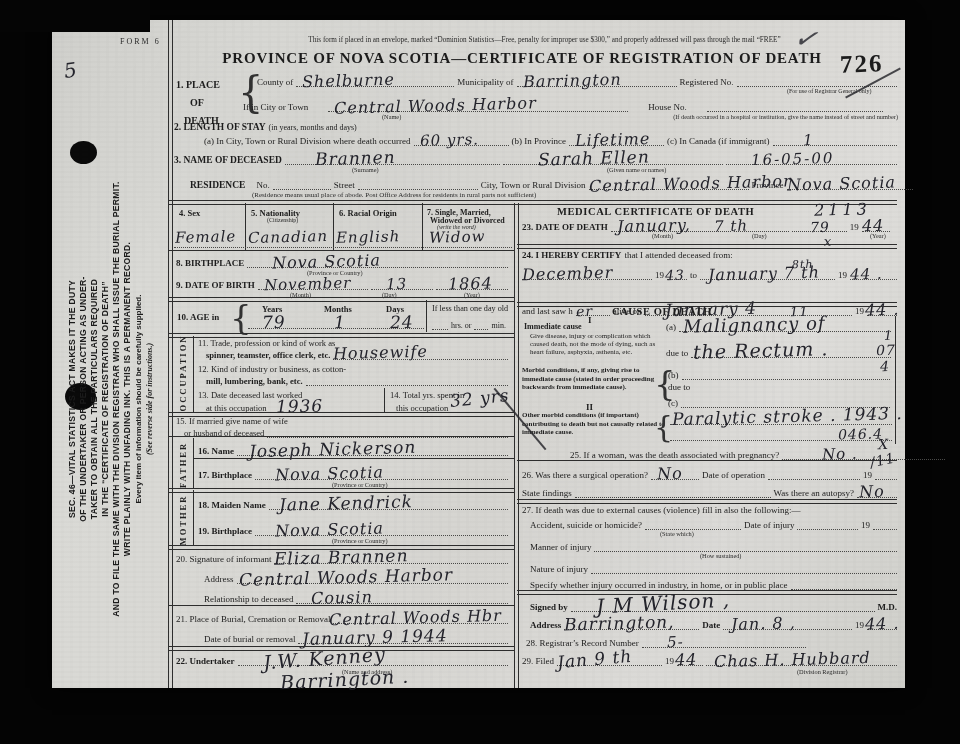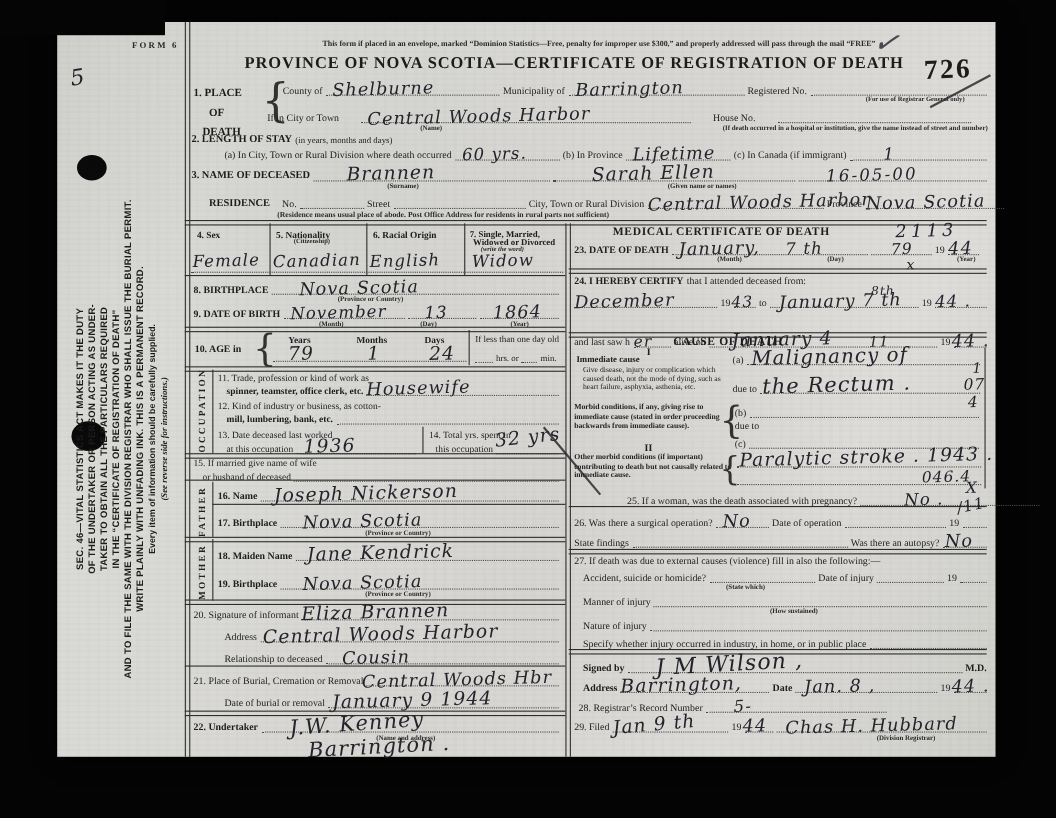--- a/index.html
+++ b/index.html
@@ -16,21 +16,21 @@
   .corner{position:absolute;left:0;top:0;width:150px;height:32px;background:#050505;}
   .hole{position:absolute;background:#0a0a0a;border-radius:50%;}
   
   .lb{font-family:"Liberation Serif",serif;font-weight:700;color:#1d1d1d;font-size:9px;white-space:nowrap;}
   .lbn{font-weight:400;}
   .r{position:absolute;display:flex;align-items:flex-end;gap:3px;}
   .f{flex:1 1 auto;min-width:0;border-bottom:1px dotted #4a4a48;position:relative;height:11px;}
   .f .hw{position:absolute;left:6px;bottom:-4px;}
   .hw{font-family:"DejaVu Serif",serif;font-style:italic;color:#24242c;font-size:14px;
       letter-spacing:1px;white-space:nowrap;transform:rotate(-1.5deg);display:inline-block;}
-  .nt{position:absolute;font-family:"Liberation Serif",serif;font-weight:700;font-size:6.3px;
+  .nt{position:absolute;font-family:"Liberation Serif",serif;font-weight:400;font-size:6.3px;
       color:#2b2b2b;white-space:nowrap;}
   .hl{position:absolute;border-top:1.4px solid #2e2e2e;}
   .dl{position:absolute;height:3px;border-top:1.2px solid #2e2e2e;border-bottom:1.2px solid #2e2e2e;}
   .vl{position:absolute;border-left:1.2px solid #2e2e2e;}
   .vdl{position:absolute;width:3px;border-left:1.2px solid #2e2e2e;border-right:1.2px solid #2e2e2e;}
   .br{position:absolute;font-family:"DejaVu Serif",serif;color:#333;font-weight:400;line-height:1;}
   .side{position:absolute;width:100px;margin-left:-50px;text-align:center;
         transform:rotate(-90deg);font-family:"Liberation Serif",serif;font-weight:700;
         font-size:8.5px;letter-spacing:2px;color:#222;}
   .stroke{position:absolute;border-top:2.4px solid #2b2b30;opacity:.85;}

